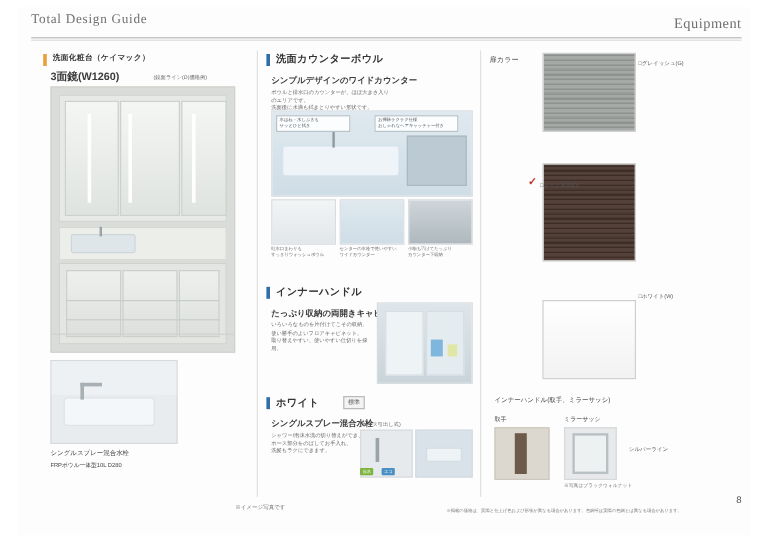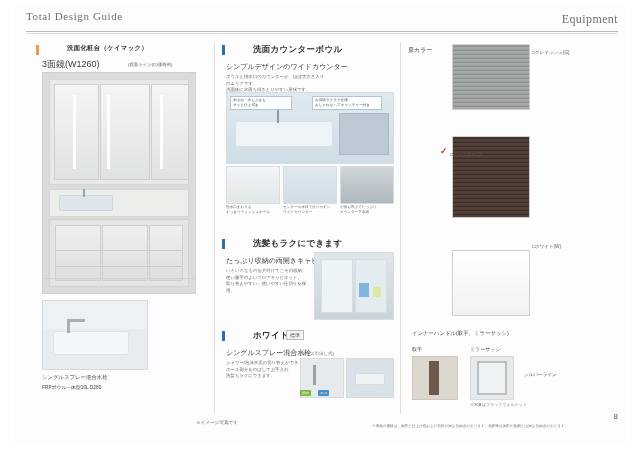--- a/index.html
+++ b/index.html
@@ -15,27 +15,27 @@
   .hdr-rule2{position:absolute;left:26px;top:33px;width:592px;height:1px;background:#dcdcdc;}
 
   
   .foot-note{position:absolute;left:196px;top:420px;font-size:4.6px;color:#6b6b6b;}
   .foot-right{position:absolute;right:18px;top:424px;width:250px;font-size:3.6px;color:#7a7a7a;line-height:1.45;text-align:left;}
   .page-no{position:absolute;right:22px;top:412px;font-size:8px;color:#555;}
 
   
   .sec{position:absolute;}
   .sec .bar{position:absolute;left:0;top:1px;width:3px;height:10px;background:#2f6fa8;}
-  .sec .tx{position:absolute;left:8px;top:0;font-size:8.5px;font-weight:bold;color:#333;letter-spacing:.3px;margin-left:23px;}
+  .sec .tx{position:absolute;left:8px;top:0;font-size:8.5px;font-weight:bold;color:#333;letter-spacing:.3px;}
   .sec.orange .bar{background:#e8a13a;}
 
   .tag{position:absolute;border:1px solid #b9b9b9;background:#f3f3f3;font-size:5px;color:#555;padding:1px 3px;}
   .thin{position:absolute;font-size:4.4px;color:#666;line-height:1.5;}
   .lbl{position:absolute;font-size:5.4px;color:#444;}
-  .sub{position:absolute;font-size:7px;font-weight:normal;color:#3b3b3b;}
+  .sub{position:absolute;font-size:7px;font-weight:bold;color:#3b3b3b;}
 
   
   .mirror-wrap{position:absolute;left:42px;top:72px;width:152px;height:220px;background:#d9dcd8;border:1px solid #cfd2ce;}
   .mirror-top{position:absolute;left:6px;top:6px;right:6px;height:104px;background:#e7e9e6;border:1px solid #d3d6d2;}
   .mpanel{position:absolute;top:4px;bottom:4px;background:linear-gradient(180deg,#f4f6f4,#dfe3df);border:1px solid #cdd1cd;}
   .mpanel.p1{left:4px;width:43px;}
   .mpanel.p2{left:50px;width:48px;}
   .mpanel.p3{left:101px;width:36px;}
   .mstripe{position:absolute;top:10px;bottom:10px;width:3px;background:#ffffff;opacity:.95;}
   .counter{position:absolute;left:6px;top:116px;right:6px;height:26px;background:#eceeea;border:1px solid #d4d7d3;}
@@ -158,21 +158,21 @@
   <div class="photo p-dark" style="left:340px;top:166px;width:52px;height:36px;"></div>
   <div class="cap" style="left:226px;top:205px;width:52px;white-space:pre-line;">吐水口まわりも
 すっきりウォッシュボウル</div>
   <div class="cap" style="left:283px;top:205px;width:52px;white-space:pre-line;">センターの水栓で使いやすい
 ワイドカウンター</div>
   <div class="cap" style="left:340px;top:205px;width:52px;white-space:pre-line;">小物も置けてたっぷり
 カウンター下収納</div>
 
   <div class="sec" style="left:222px;top:238px;width:160px;">
     <div class="bar"></div>
-    <div class="tx">洗髪もラクにできます</div>
+    <div class="tx">インナーハンドル</div>
   </div>
   <div class="sub" style="left:226px;top:256px;">たっぷり収納の両開きキャビネット</div>
   <div class="thin" style="left:226px;top:268px;width:84px;white-space:pre-line;">いろいろなものを片付けてこその収納。
 使い勝手のよいフロアキャビネット。
 取り替えやすい、使いやすい仕切りを採用。</div>
 
   <div class="photo" style="left:314px;top:252px;width:78px;height:66px;background:linear-gradient(180deg,#dfe6ea,#c9d4da);">
     <div style="position:absolute;left:6px;top:6px;width:30px;bottom:6px;background:#eef3f6;border:1px solid #d4dee3;"></div>
     <div style="position:absolute;left:40px;top:6px;right:6px;bottom:6px;background:#e5ecf0;border:1px solid #d4dee3;"></div>
     <div style="position:absolute;left:44px;top:30px;width:10px;height:14px;background:#7fb6dd;"></div>

